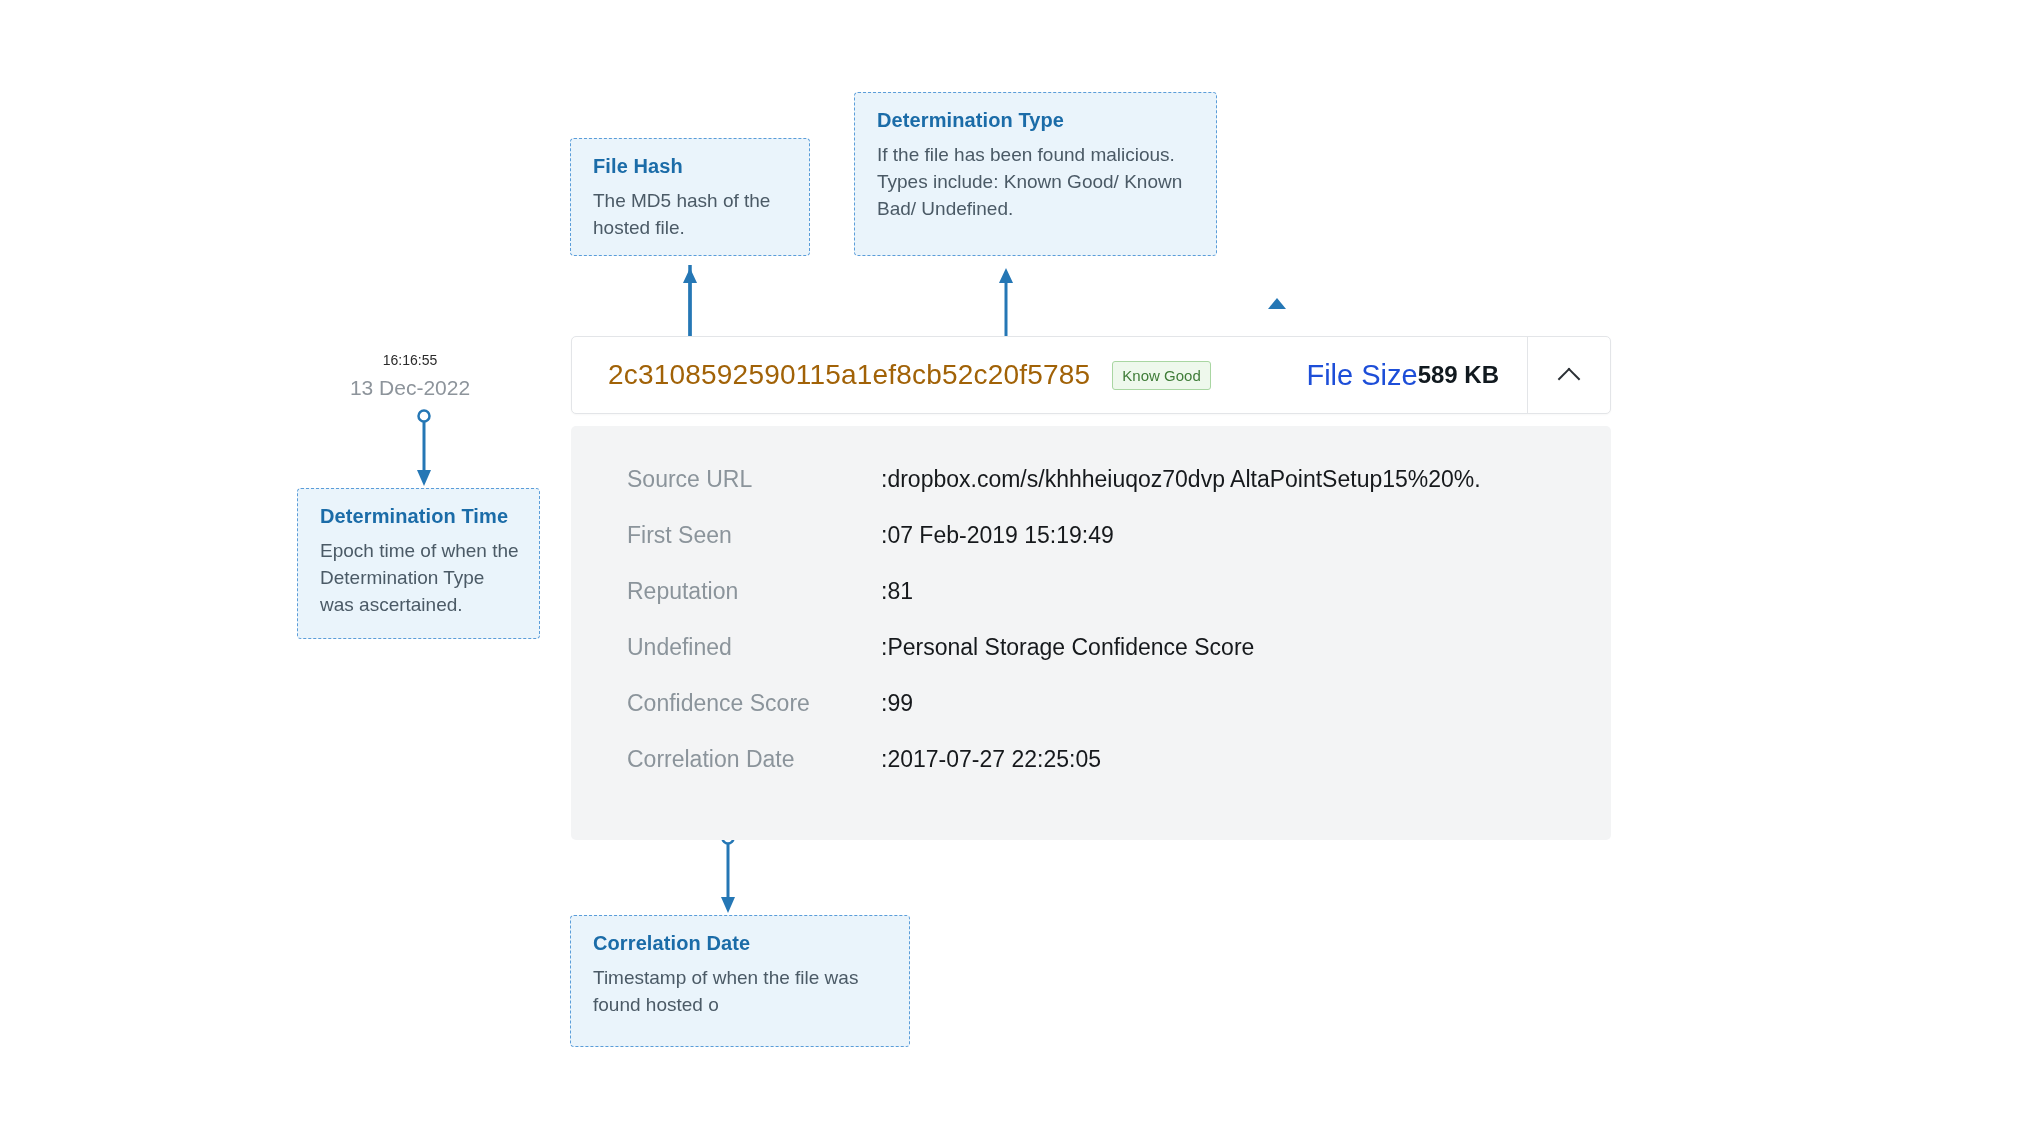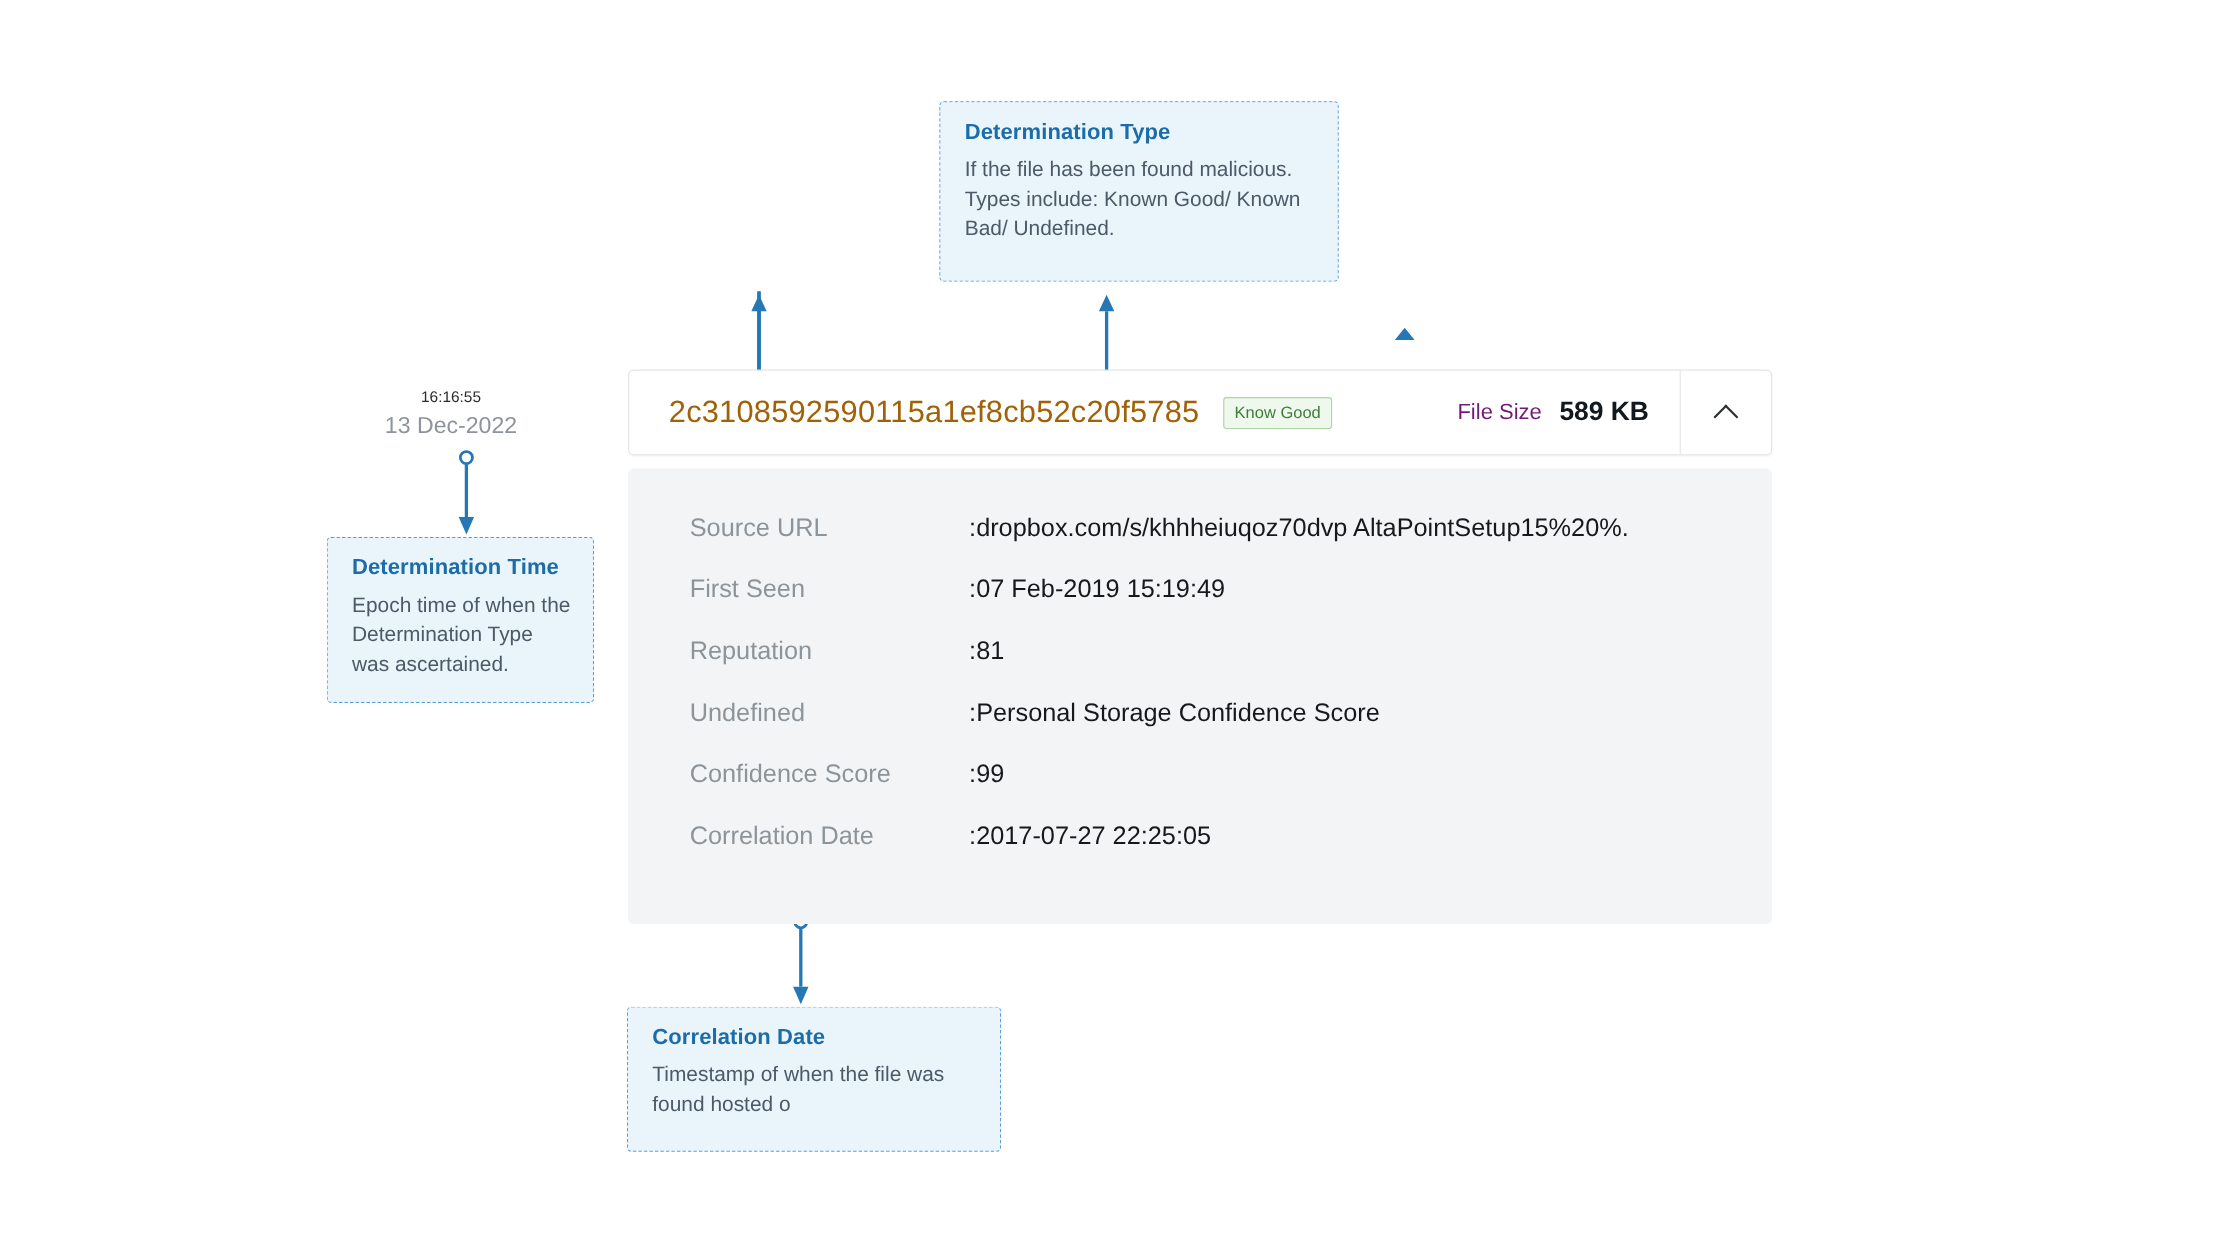--- a/index.html
+++ b/index.html
@@ -116,23 +116,22 @@
     border-radius: 3px;
     white-space: nowrap;
   }
   .header-right {
     margin-left: auto;
     display: flex;
     align-items: center;
     height: 100%;
   }
   .filesize-label {
-    font-size: 20px;
-    color: #701a75;
-    margin-right: 16px;
+    font-size: 29px;
+    color: #1d4ed8;
   }
   .filesize-value {
     font-size: 24px;
     color: #11191f;
     font-weight: bold;
     margin-right: 28px;
   }
   .collapse-btn {
     width: 82px;
     height: 100%;
@@ -225,20 +224,24 @@
     <line x1="424" y1="422" x2="424" y2="470" stroke="#2577b5" stroke-width="3"></line>
     <polygon points="424,486 417,470 431,470" fill="#2577b5"></polygon>
 
     <circle cx="728" cy="838" r="5.5" fill="#ffffff" stroke="#2577b5" stroke-width="2.5"></circle>
     <line x1="728" y1="844" x2="728" y2="897" stroke="#2577b5" stroke-width="3"></line>
     <polygon points="728,913 721,897 735,897" fill="#2577b5"></polygon>
   </svg>
 
   <div id="marker-triangle"></div>
 
+  <div class="callout" id="callout-file-hash">
+    <p class="c-title">File Hash</p>
+    <p class="c-body">The MD5 hash of the hosted file.</p>
+  </div>
 
   <div class="callout" id="callout-det-type">
     <p class="c-title">Determination Type</p>
     <p class="c-body">If the file has been found malicious. Types include: Known Good/ Known Bad/ Undefined.</p>
   </div>
 
   <div class="callout" id="callout-det-time">
     <p class="c-title">Determination Time</p>
     <p class="c-body">Epoch time of when the Determination Type was ascertained.</p>
   </div>

